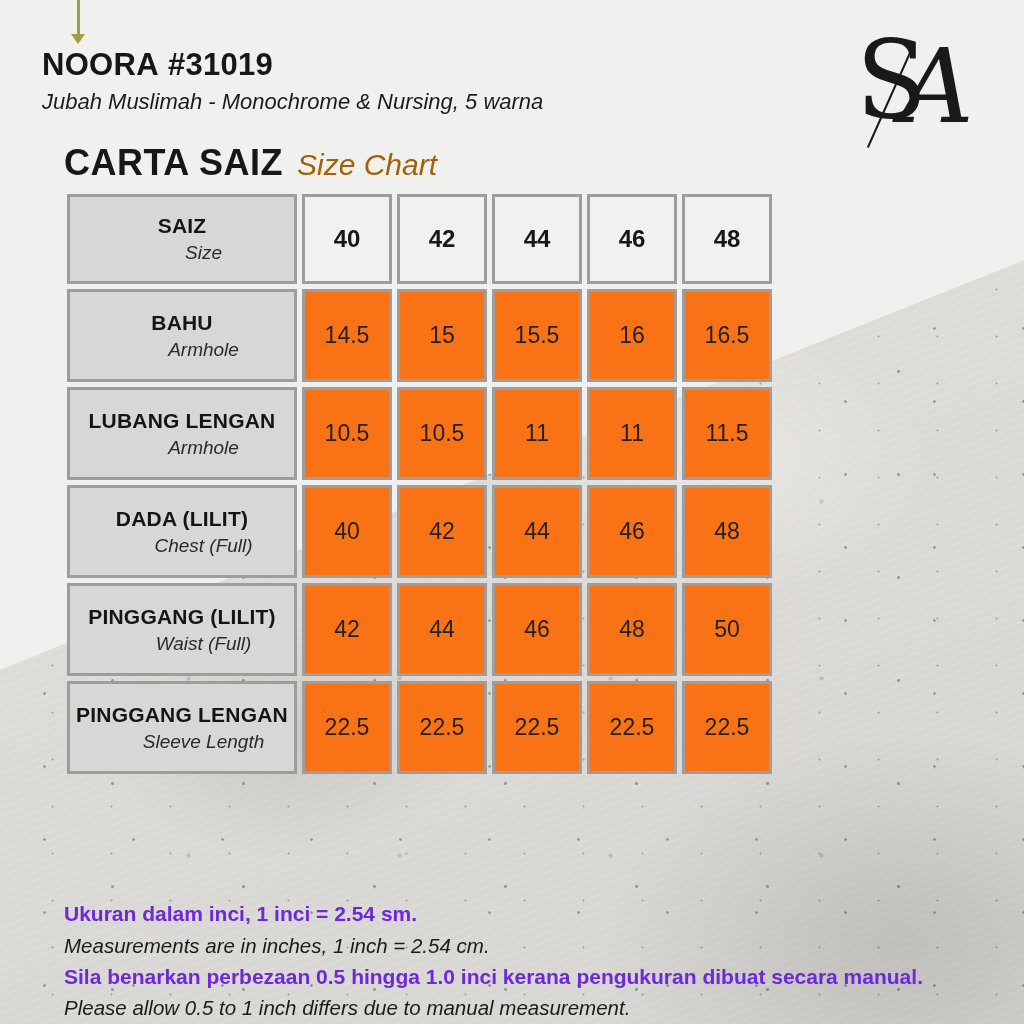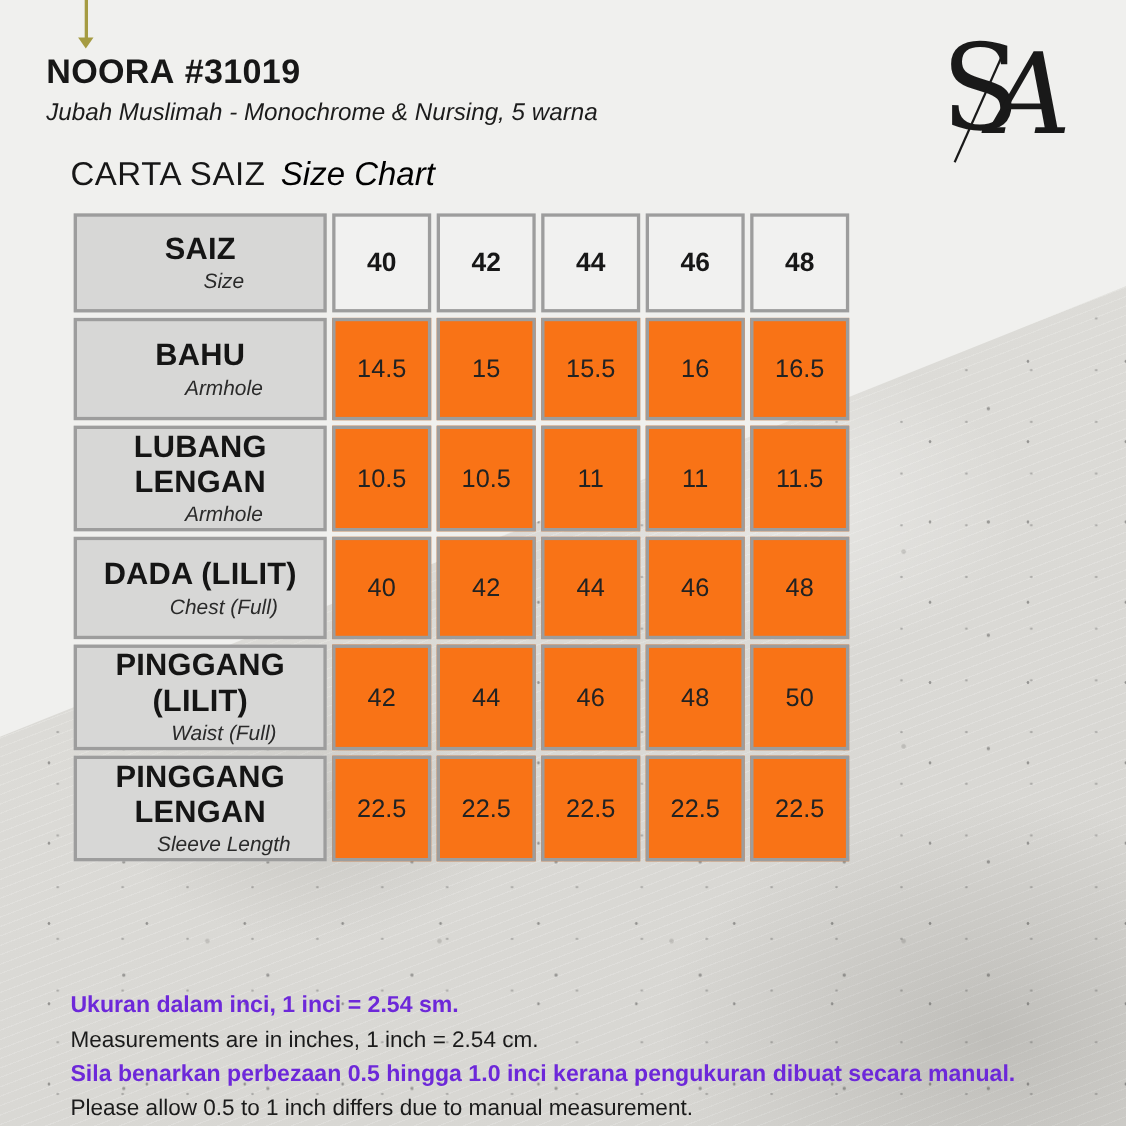--- a/index.html
+++ b/index.html
@@ -53,39 +53,39 @@
   .logo{position:absolute;right:26px;top:22px;width:150px;height:135px;color:#191919;}
   .logo .logo-s{position:absolute;left:8px;top:6px;font-family:"DejaVu Serif",serif;
     font-size:104px;line-height:1;font-weight:400;transform:scaleY(1.04);}
   .logo .logo-a{position:absolute;left:52px;top:14px;font-family:"DejaVu Serif",serif;
     font-style:italic;font-size:102px;line-height:1;font-weight:400;}
   .logo .logo-slash{position:absolute;left:40px;top:26px;width:2px;height:104px;
     background:#191919;transform:rotate(24deg);transform-origin:center;}
 
   
   .section-title{position:absolute;left:64px;top:142px;white-space:nowrap;}
-  .title-my{font-size:30px;font-weight:400;letter-spacing:.5px;text-align:center;}
-  .title-en{font-size:30px;font-style:italic;font-weight:400;margin-left:14px;color:#000000;}
+  .title-my{font-size:36px;font-weight:700;letter-spacing:.5px;text-align:center;}
+  .title-en{font-size:30px;font-style:italic;font-weight:400;margin-left:14px;color:#a16207;}
 
   
   .size-table{position:absolute;left:62px;top:189px;border-collapse:separate;border-spacing:5px;}
   .size-table .cell{border:3px solid #9d9d9d;text-align:center;vertical-align:middle;padding:0;}
   .size-table .label-cell{background:#d7d7d6;width:224px;}
   .size-table .size-cell{background:#f1f1f0;width:84px;font-size:24px;font-weight:700;}
   .size-table .val-cell{background:#f97316;width:84px;font-size:23px;font-weight:400;color:#222;}
   .size-table thead .cell{height:84px;}
   .size-table tbody .cell{height:87px;}
-  .lbl-my{font-weight:700;font-size:28px;letter-spacing:.2px;color:#151515;}
+  .lbl-my{font-weight:700;font-size:21px;letter-spacing:.2px;color:#151515;}
   .lbl-en{font-style:italic;font-size:19px;font-weight:400;margin-top:4px;color:#2a2a2a;padding-left:43px;}
 
   
   .notes{position:absolute;left:64px;top:901px;width:900px;}
   .note{margin:0 0 6px 0;line-height:1.22;}
   .note.bold{font-weight:700;font-size:21px;color:#6d28d9;}
-  .note.italic{font-weight:400;font-size:20.5px;color:#1b1b1b;}
+  .note.italic{font-style:italic;font-weight:400;font-size:20.5px;color:#1b1b1b;}
 </style>
 </head>
 <body>
 
 <div class="canvas">
   <div class="texture"></div>
   <div class="paper"></div>
 
   <div class="content">
 

